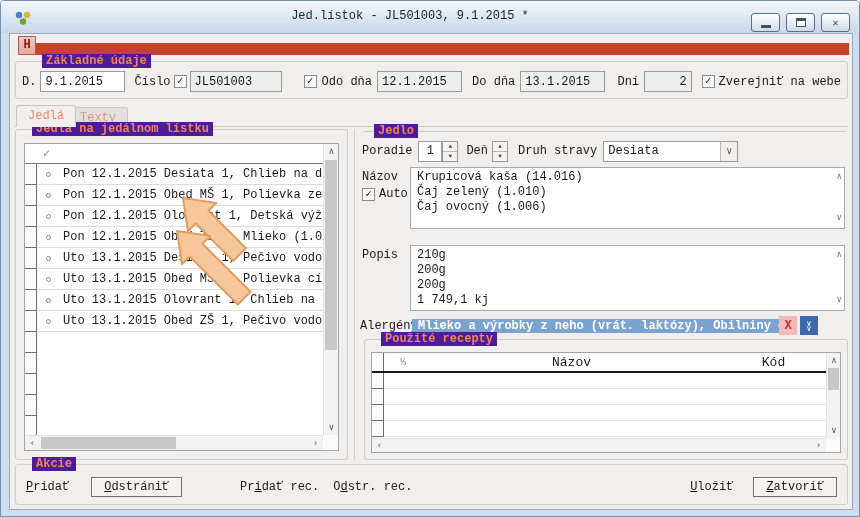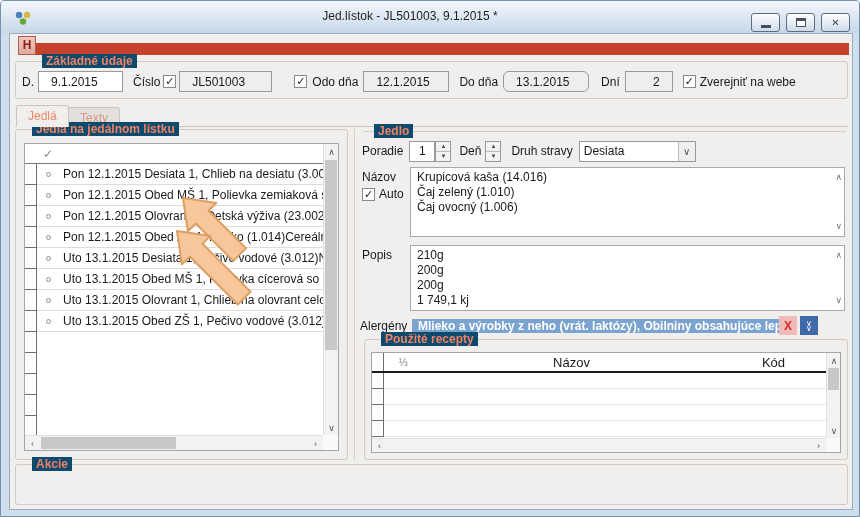--- a/index.html
+++ b/index.html
@@ -1,19 +1,19 @@
 <!DOCTYPE html>
 <html><head>
 <meta charset="utf-8">
 <style>
   html,body{margin:0;padding:0;background:#ffffff;}
   *{box-sizing:border-box;}
   .window{
     position:relative;width:860px;height:517px;
-    font-family:Liberation Sans, sans-serif;font-size:12px;color:#1a1a1a;
+    font-family:Liberation Mono, monospace;font-size:12px;color:#1a1a1a;
     background:#cfdeee;border:1px solid #7590ad;border-radius:4px 4px 0 0;
     overflow:hidden;
   }
   
   .titlebar{position:absolute;left:0;top:0;right:0;height:32px;
     background:linear-gradient(#f2f7fc,#dbe6f2 55%,#c7d6e8);}
   .win-icon{position:absolute;left:13px;top:9px;width:18px;height:16px;}
   .title{position:absolute;left:80px;right:120px;top:8px;text-align:center;color:#222;}
   .win-buttons{position:absolute;right:9px;top:12px;display:flex;gap:6px;}
   .win-btn{width:29px;height:19px;border:1px solid #5c6d83;border-radius:3px;
@@ -23,25 +23,25 @@
   .glyph-restore{width:10px;height:9px;border:1px solid #44505f;border-top:3px solid #44505f;background:#fff;}
   
   .client{position:absolute;left:8px;top:32px;width:844px;height:477px;
     background:#f0efee;border:1px solid #9aabbe;}
   .hbtn{position:absolute;left:8px;top:2px;width:18px;height:19px;
     background:linear-gradient(#f0c7bd,#e3a89c);border:1px solid #a85f51;
     color:#8b2015;font-weight:bold;text-align:center;line-height:17px;}
   .redbar{position:absolute;left:26px;right:3px;top:9px;height:12px;background:#c5432e;}
   
   .group{position:absolute;border:1px solid #cfccc7;border-radius:3px;}
-  .legend{position:absolute;top:-8px;background:#0c4a6e;padding:0 4px;
+  .legend{position:absolute;top:-8px;background:#4c1d95;padding:0 4px;
     color:#f08264;font-weight:bold;white-space:nowrap;}
   
   .lbl{white-space:nowrap;}
-  .input{height:21px;border:1px solid #999;background:#fff;padding:0 12px;
+  .input{height:21px;border:1px solid #999;background:#fff;padding:0 4px;
     display:flex;align-items:center;white-space:nowrap;overflow:hidden;}
   .readonly{background:#edeeee;}
   .checkbox{width:13px;height:13px;border:1px solid #8a8a8a;background:#fff;
     display:inline-flex;align-items:center;justify-content:center;
     font-size:11px;line-height:11px;color:#222;flex:none;}
   .spinner{width:16px;height:21px;border:1px solid #999;background:#f4f3f2;
     display:flex;flex-direction:column;}
   .spin-half{flex:1;display:flex;align-items:center;justify-content:center;
     font-size:6px;color:#444;border-bottom:1px solid #bbb;}
   .spin-half:last-child{border-bottom:none;}
@@ -138,21 +138,21 @@
         <span class="checkbox" style="margin-left:3px;">
             <span>✓</span>
           </span>
         <div class="input readonly" style="width:93px;margin-left:3px;">JL501003</div>
         <span class="checkbox" style="margin-left:22px;">
             <span>✓</span>
           </span>
         <span class="lbl" style="margin-left:5px;">Odo dňa</span>
         <div class="input readonly" style="width:86px;margin-left:5px;">12.1.2015</div>
         <span class="lbl" style="margin-left:10px;">Do dňa</span>
-        <div class="input readonly" style="width:86px;margin-left:5px;border-radius:6px;">13.1.2015</div>
+        <div class="input readonly" style="width:86px;margin-left:5px;">13.1.2015</div>
         <span class="lbl" style="margin-left:12px;">Dní</span>
         <div class="input readonly" style="width:48px;margin-left:5px;justify-content:flex-end;">2</div>
         <span class="checkbox" style="margin-left:10px;">
             <span>✓</span>
           </span>
         <span class="lbl" style="margin-left:4px;">Zverejniť na webe</span>
       </div>
     </div>
 
     <div class="tab tab-active" style="left:6px;top:71px;">Jedlá</div>
@@ -263,34 +263,34 @@
       <div class="spinner">
         <div class="spin-half">▲</div>
         <div class="spin-half">▼</div>
       </div>
       <span class="lbl" style="margin-left:8px;">Deň</span>
       <div class="spinner" style="margin-left:4px;">
         <div class="spin-half">▲</div>
         <div class="spin-half">▼</div>
       </div>
       <span class="lbl" style="margin-left:10px;">Druh stravy</span>
-      <div class="select" style="width:117px;margin-left:6px;">
+      <div class="select" style="width:135px;margin-left:6px;">
         <div class="select-text">Desiata</div>
         <div class="select-btn">∨</div>
       </div>
     </div>
 
     <span class="lbl" style="position:absolute;left:352px;top:136px;">Názov</span>
     <div style="position:absolute;left:352px;top:153px;display:flex;align-items:center;">
       <span class="checkbox">
           <span>✓</span>
         </span>
       <span class="lbl" style="margin-left:4px;">Auto</span>
     </div>
-    <div class="textbox" style="left:400px;right:7px;top:133px;height:70px;">
+    <div class="textbox" style="left:400px;right:7px;top:133px;height:62px;">
       <div>Krupicová kaša (14.016)</div>
       <div>Čaj zelený (1.010)</div>
       <div>Čaj ovocný (1.006)</div>
       <div class="box-arrow" style="top:2px;">∧</div>
       <div class="box-arrow" style="bottom:2px;">∨</div>
     </div>
 
     <span class="lbl" style="position:absolute;left:352px;top:214px;">Popis</span>
     <div class="textbox" style="left:400px;right:7px;top:211px;height:66px;">
       <div>210g</div>
@@ -348,20 +348,29 @@
         <div class="hscroll" style="height:14px;right:14px;">
           <div class="sarrow" style="left:0;height:14px;">‹</div>
           <div class="sarrow" style="right:0;height:14px;">›</div>
         </div>
         <div class="scorner" style="width:14px;height:14px;"></div>
       </div>
     </div>
 
     <div class="group" style="left:5px;right:4px;top:430px;height:41px;">
       <span class="legend" style="left:16px;">Akcie</span>
+      <div class="actions-row">
+        <span class="flatbtn"><u>P</u>ridať</span>
+        <span class="raisedbtn" style="margin-left:22px;"><u>O</u>dstrániť</span>
+        <span class="flatbtn" style="margin-left:58px;">Pr<u>i</u>dať rec.</span>
+        <span class="flatbtn" style="margin-left:14px;">O<u>d</u>str. rec.</span>
+        <span style="flex:1;"></span>
+        <span class="flatbtn"><u>U</u>ložiť</span>
+        <span class="raisedbtn" style="margin-left:20px;"><u>Z</u>atvoriť</span>
+      </div>
     </div>
 
     <svg class="arrow-overlay" width="844" height="477" viewBox="0 0 844 477">
       <g fill="#f7c79b" stroke="#dd9f62" stroke-width="2" stroke-linejoin="round">
         <polygon transform="translate(173,164) rotate(-45)" points="0,0 -20,27 -9,27 -9,80 9,80 9,27 20,27"></polygon>
         <polygon transform="translate(167,197) rotate(-45)" points="0,0 -20,27 -9,27 -9,95 9,95 9,27 20,27"></polygon>
       </g>
     </svg>
 
   </div>

